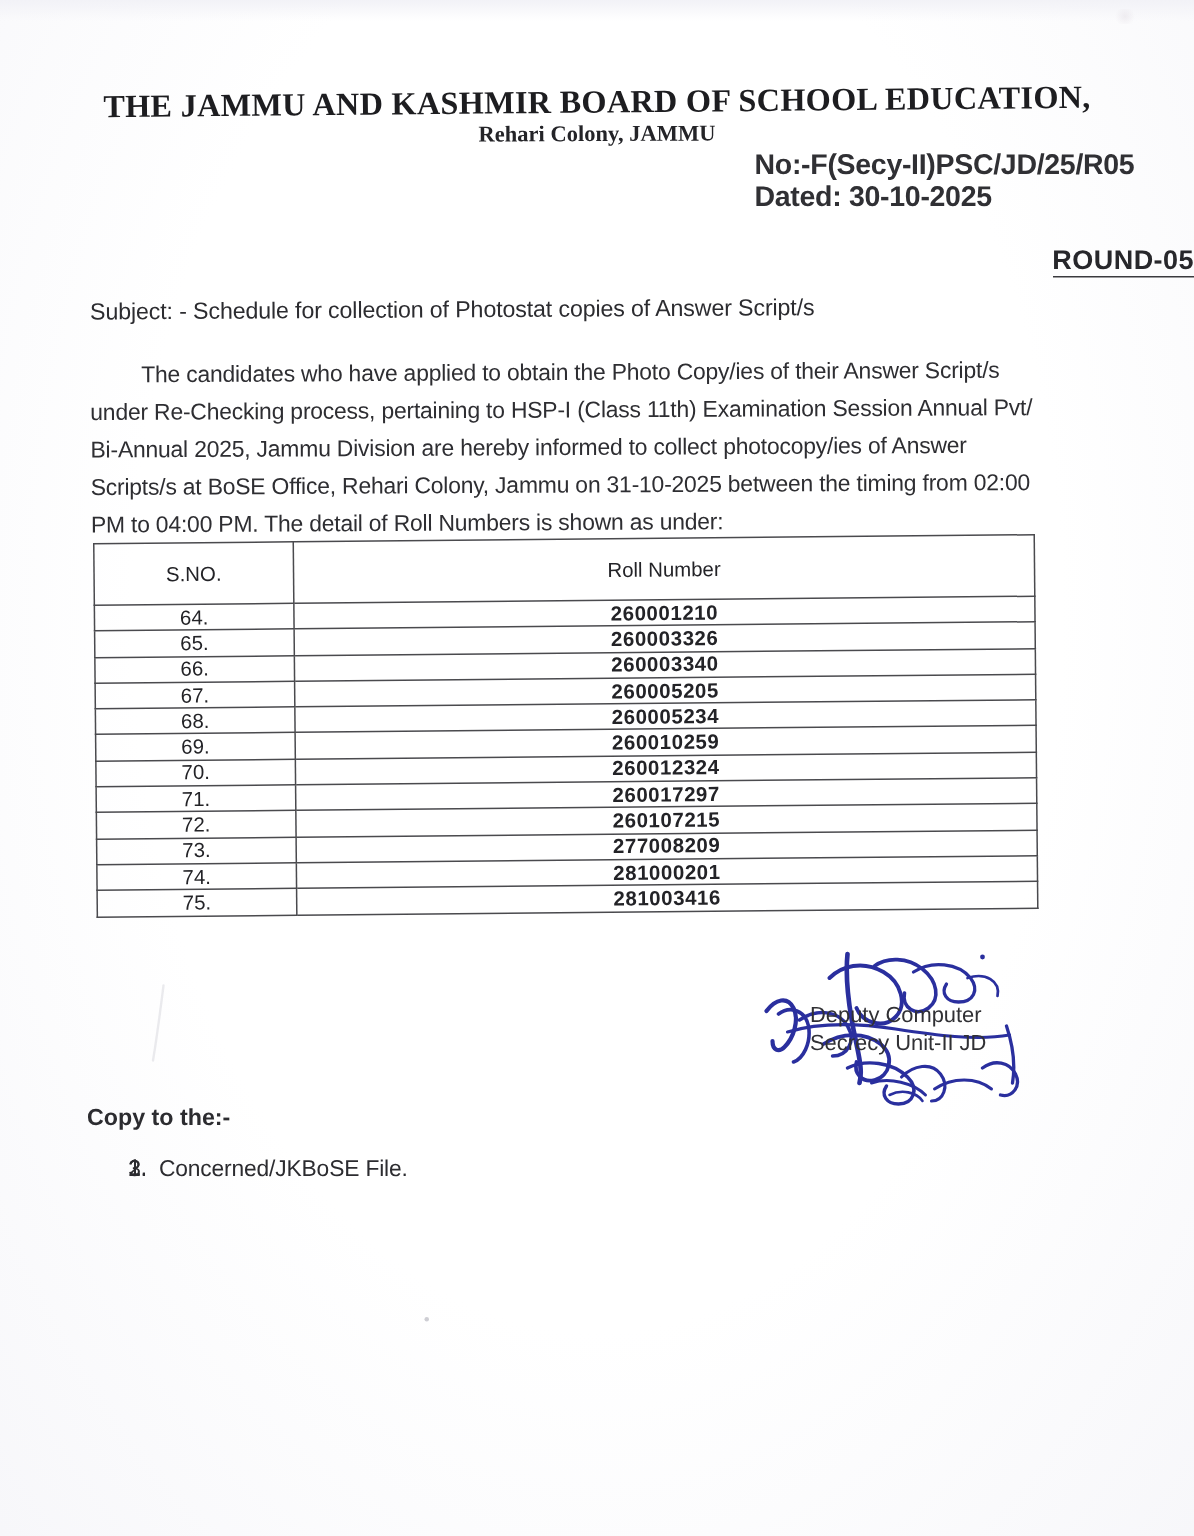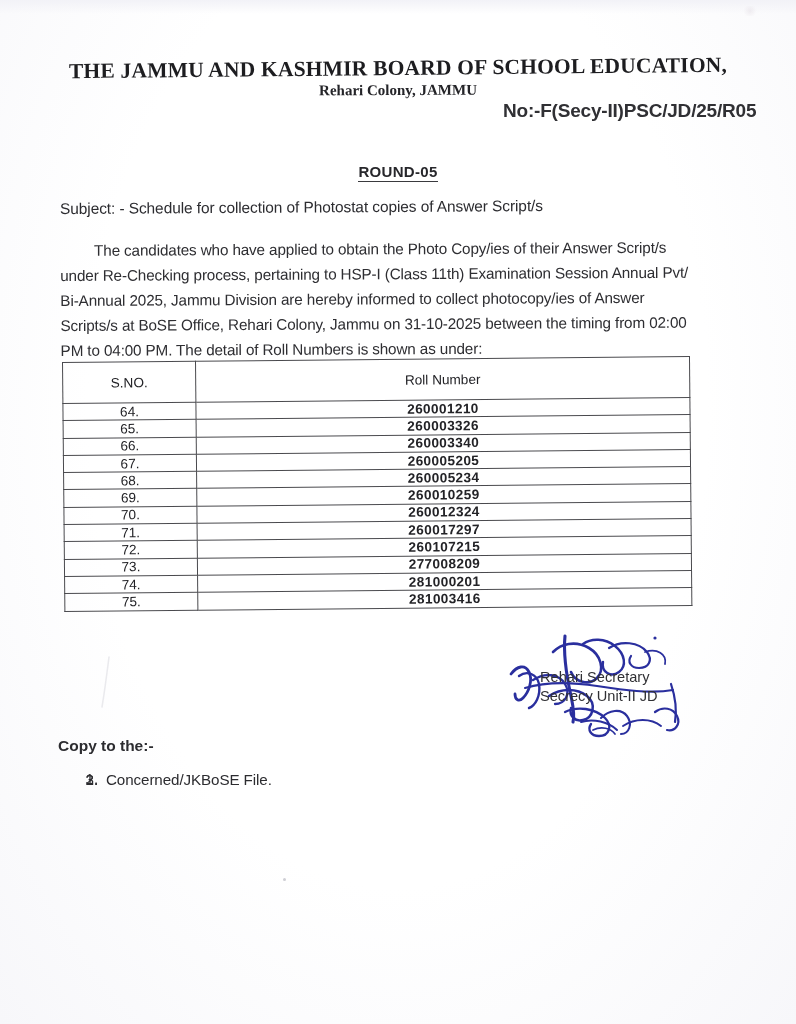--- a/index.html
+++ b/index.html
@@ -70,22 +70,22 @@
     line-height: 21px;
     color: #303034;
     font-weight: 600;
     letter-spacing: -0.2px;
   }
 
   #round-heading {
     position: absolute;
     left: 0; right: 0;
     top: 163px;
-    text-align: center;
-    font-size: 15px;
+    text-align: right;
+    font-size: 18px;
     font-weight: 600;
     color: #27272b;
     letter-spacing: 0.3px;
   }
   #round-heading span.u {
     border-bottom: 1.3px solid #3a3a3e;
     padding-bottom: 1px;
   }
 
   #subject-line {
@@ -246,20 +246,21 @@
   <div id="paper-tone"></div>
   <div id="top-edge-tint"></div>
   <div class="artifact" id="artifact-topright"></div>
 
   <div id="org-title">THE JAMMU AND KASHMIR BOARD OF SCHOOL EDUCATION,</div>
 
   <div id="org-subtitle">Rehari Colony, JAMMU</div>
 
   <div id="ref-block">
     <div>No:-F(Secy-II)PSC/JD/25/R05</div>
+    <div>Dated: 30-10-2025</div>
   </div>
 
   <div id="round-heading">
     <span class="u">ROUND-05</span>
   </div>
 
   <div id="subject-line">Subject: - Schedule for collection of Photostat copies of Answer Script/s</div>
 
   <div id="body-para"><span class="indent"></span><span>The candidates who have applied to obtain the Photo Copy/ies of their Answer Script/s under Re-Checking process, pertaining to HSP-I (Class 11th) Examination Session Annual Pvt/ Bi-Annual 2025, Jammu Division are hereby informed to collect photocopy/ies of Answer Scripts/s at BoSE Office, Rehari Colony,  Jammu on 31-10-2025 between the timing from 02:00 PM to 04:00 PM. The detail of Roll Numbers is shown as under:</span></div>
 
@@ -347,21 +348,21 @@
         <path d="M150 86 C 158 80, 168 82, 172 90 C 176 98, 170 106, 162 104" stroke-width="2.2"></path>
         <path d="M166 58 C 170 70, 172 84, 170 96" stroke-width="2.2"></path>
         <path d="M140 26 C 152 22, 162 28, 160 38" stroke-width="1.8"></path>
         <circle cx="150" cy="12" r="1.6" fill="#2a2f9e" stroke="none"></circle>
         <path d="M88 104 C 96 100, 106 102, 110 108" stroke-width="1.7"></path>
       </g>
     </svg>
   </div>
 
   <div id="sign-block">
-    <div>Rehari Secretary</div>
+    <div>Deputy Computer</div>
     <div>Secrecy Unit-II JD</div>
   </div>
 
   <div id="copy-to">Copy to the:-</div>
 
   <ul id="copy-list">
       <li><span class="num">1.</span></li>
       <li><span class="num">2.</span></li>
       <li><span class="num">3.</span><span>Concerned/JKBoSE File.</span></li>
     </ul>

